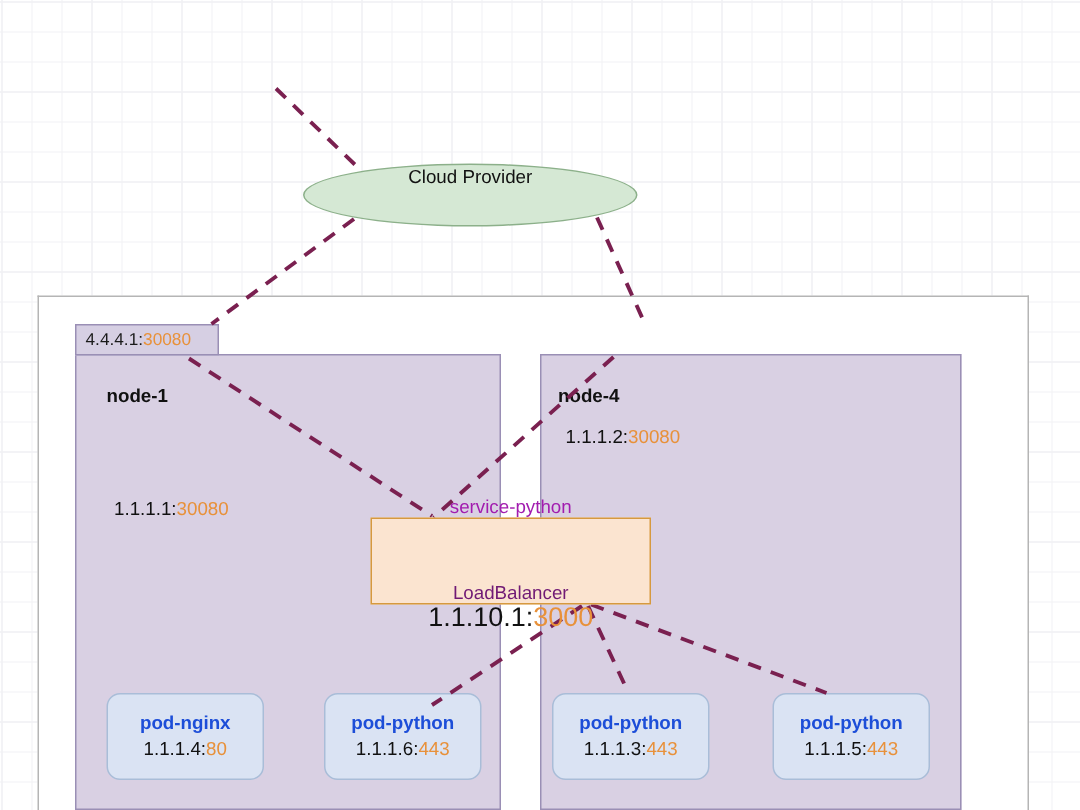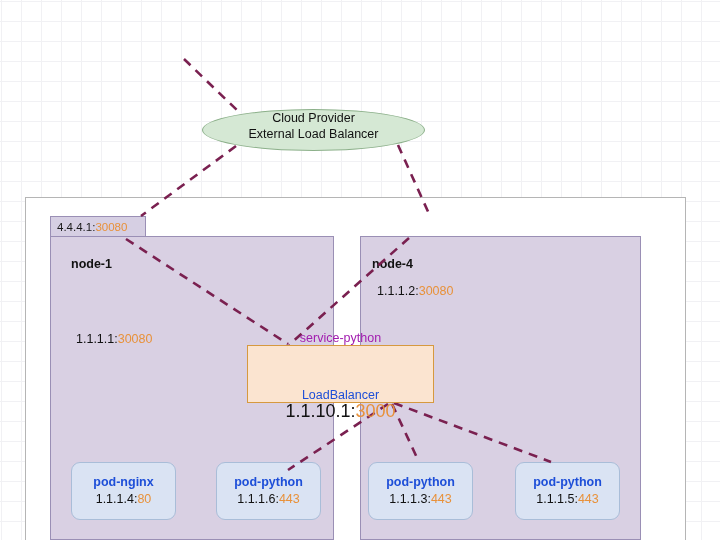--- a/index.html
+++ b/index.html
@@ -133,21 +133,21 @@
     justify-content: center;
   }
   .svc-name {
     font-size: 12.5px;
     font-weight: normal;
     color: #a21caf;
     line-height: 16px;
   }
   .svc-kind {
     font-size: 12.5px;
-    color: #1d4ed8;
+    color: #701a75;
     line-height: 16px;
     margin-top: 41px;
   }
   .svc-addr {
     font-size: 18px;
     color: #111111;
     line-height: 16px;
   }
 
   
@@ -181,20 +181,21 @@
     height: 42px;
     box-sizing: border-box;
     background: #d5e8d4;
     border: 1.2px solid #8cb08a;
     border-radius: 50%;
     z-index: 4;
     display: flex;
     flex-direction: column;
     align-items: center;
     justify-content: flex-start;
+    gap: 45px;
   }
   .ellipse-line {
     font-size: 12.5px;
     color: #111111;
     line-height: 16px;
     white-space: nowrap;
   }
 </style>
 </head>
 <body>
@@ -232,21 +233,20 @@
   </div>
 
   <div class="pod" style="left:515px; top:462px; width:105px; height:58px;">
     <div class="pod-name">pod-python</div>
     <div class="pod-addr"><span>1.1.1.5:</span><span class="port">443</span></div>
   </div>
 
 
   <div class="ellipse">
     <div class="ellipse-line">Cloud Provider</div>
-    <div class="ellipse-line">External Load Balancer</div>
   </div>
 
   <div class="service">
     <div class="svc-name">service-python</div>
     <div class="svc-kind">LoadBalancer</div>
     <div class="svc-addr"><span>1.1.10.1:</span><span class="port">3000</span></div>
   </div>
 
   <svg id="edges">
     <g fill="none" stroke="#7a2050" stroke-width="2.6" stroke-dasharray="9 7" stroke-linecap="butt">

